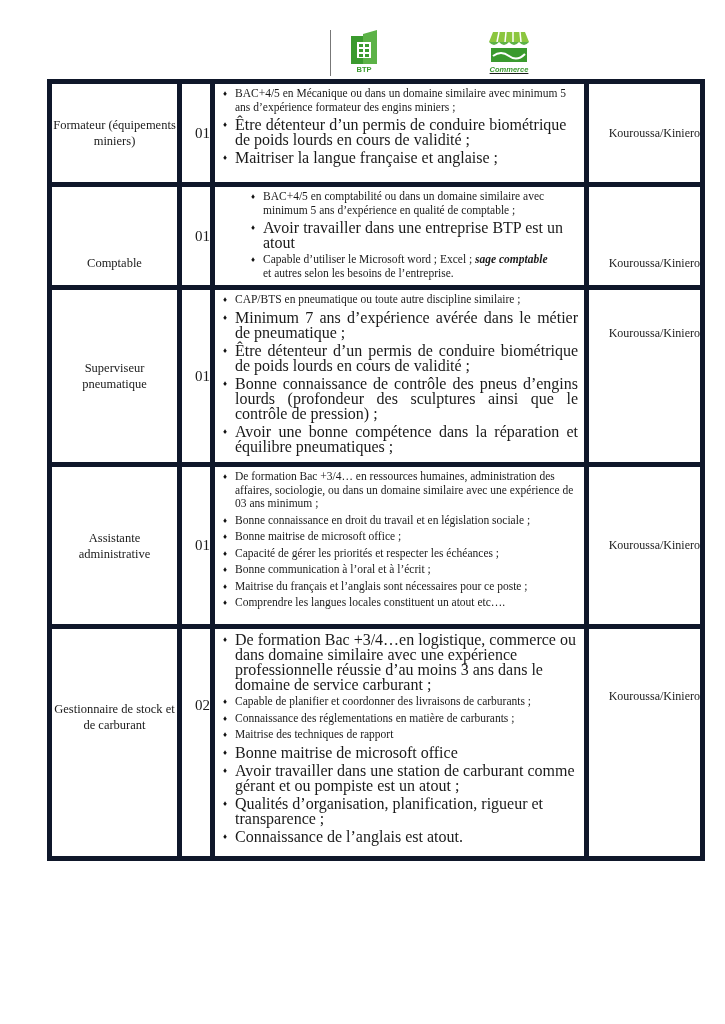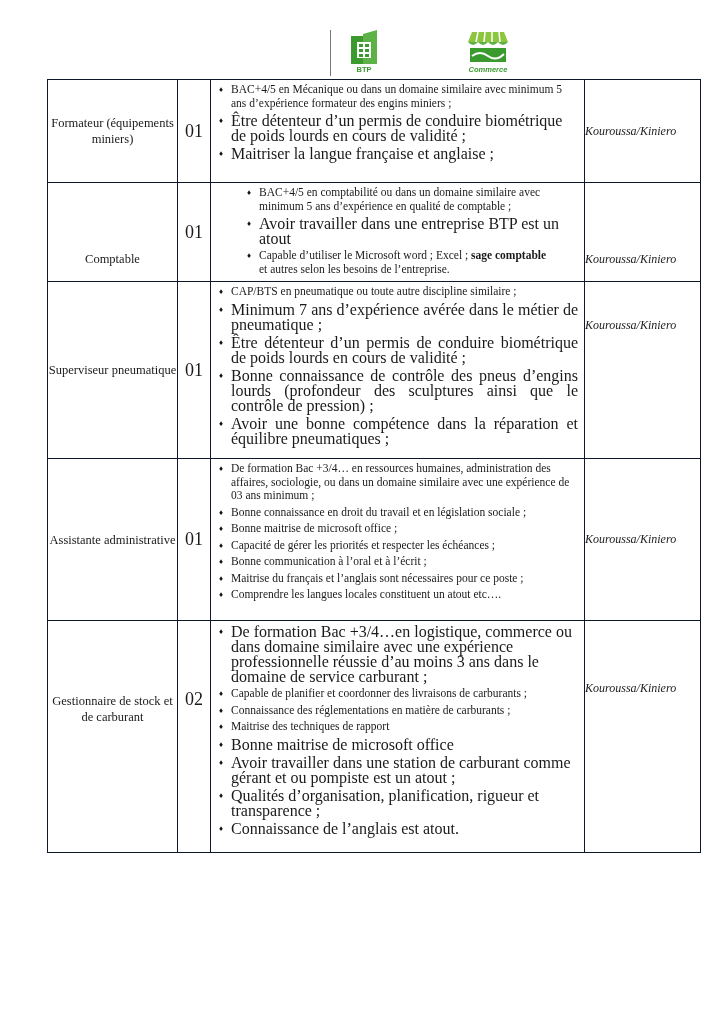--- a/index.html
+++ b/index.html
@@ -20,37 +20,37 @@
                color:#1b3d1b; font-family:"Liberation Sans", sans-serif; white-space:nowrap; }
   .divider { position:absolute; left:160px; top:2px; width:1px; height:46px; background:#777; }
 
   .sub-logo { position:absolute; top:2px; height:48px; text-align:center; }
   .sub-logo svg { display:block; margin:0 auto; }
   .sub-label { font-family:"Liberation Sans", sans-serif; font-weight:bold; font-size:7.5px; color:#3a9a2e;
                white-space:nowrap; margin-top:1px; }
   .sub-label.italic { font-style:italic; }
   .logo-btp { left:174px; width:40px; }
   .logo-immo { left:222px; width:72px; }
-  .logo-com { left:288px; width:60px; }
+  .logo-com { left:309px; width:60px;text-decoration:underline; }
 
   
   table.jobs { position:absolute; left:47px; top:79px; width:653px; border-collapse:collapse;
                table-layout:fixed; }
-  table.jobs td { border:1px solid #0f172a; vertical-align:middle; padding:0; }
+  table.jobs td { border:5px solid #0f172a; vertical-align:middle; padding:0; }
   col.c1 { width:130px; } col.c2 { width:33px; } col.c3 { width:374px; } col.c4 { width:116px; }
   .job-title { text-align:center; font-size:12.5px; line-height:16px; padding:0 4px; }
-  .qty { text-align:center; font-size:18px; }
-  .loc { text-align:left; font-size:12px;font-style:italic; }
+  .qty { text-align:right; font-size:15px; }
+  .loc { text-align:right; font-size:12px; }
   ul.req { list-style:none; margin:0; padding:2px 6px 2px 6px; }
   ul.req li { position:relative; padding-left:14px; margin:1px 0 3px 0; }
   ul.req li::before { content:"\2666"; position:absolute; left:2px; top:0; font-size:8px; color:#111; }
   .fs-s { font-size:11.5px; line-height:13.5px; }
   .fs-m { font-size:16px; line-height:15px; }
   .just { text-align:justify; }
-  b.hl { font-weight:bold; }
+  b.hl { font-weight:bold;font-style:italic; }
 
   .r1 { height:103px; } .r2 { height:93px; } .r3 { height:177px; } .r4 { height:162px; } .r5 { height:232px; }
   .valign-bottom { vertical-align:bottom !important; padding-bottom:14px !important; }
   .valign-top { vertical-align:top !important; padding-top:36px !important; }
   .valign-top3 { vertical-align:top !important; padding-top:60px !important; }
 </style>
 </head>
 <body>
 
 <div class="header">

